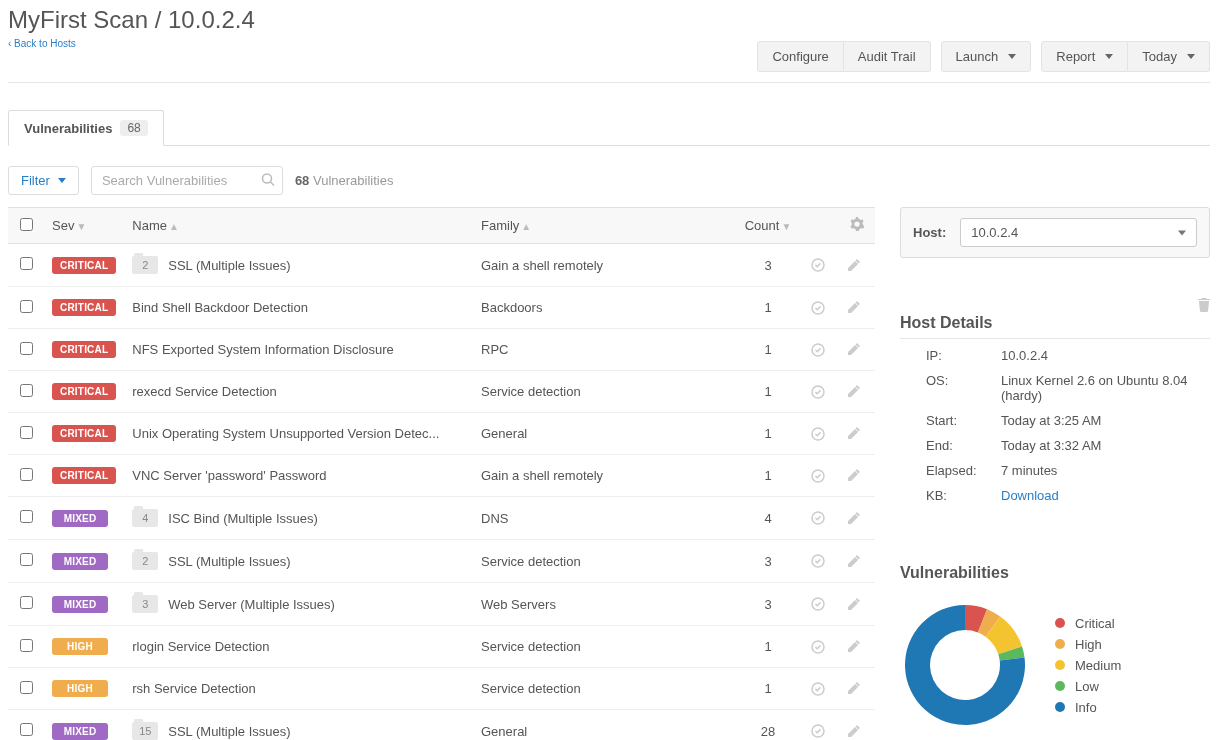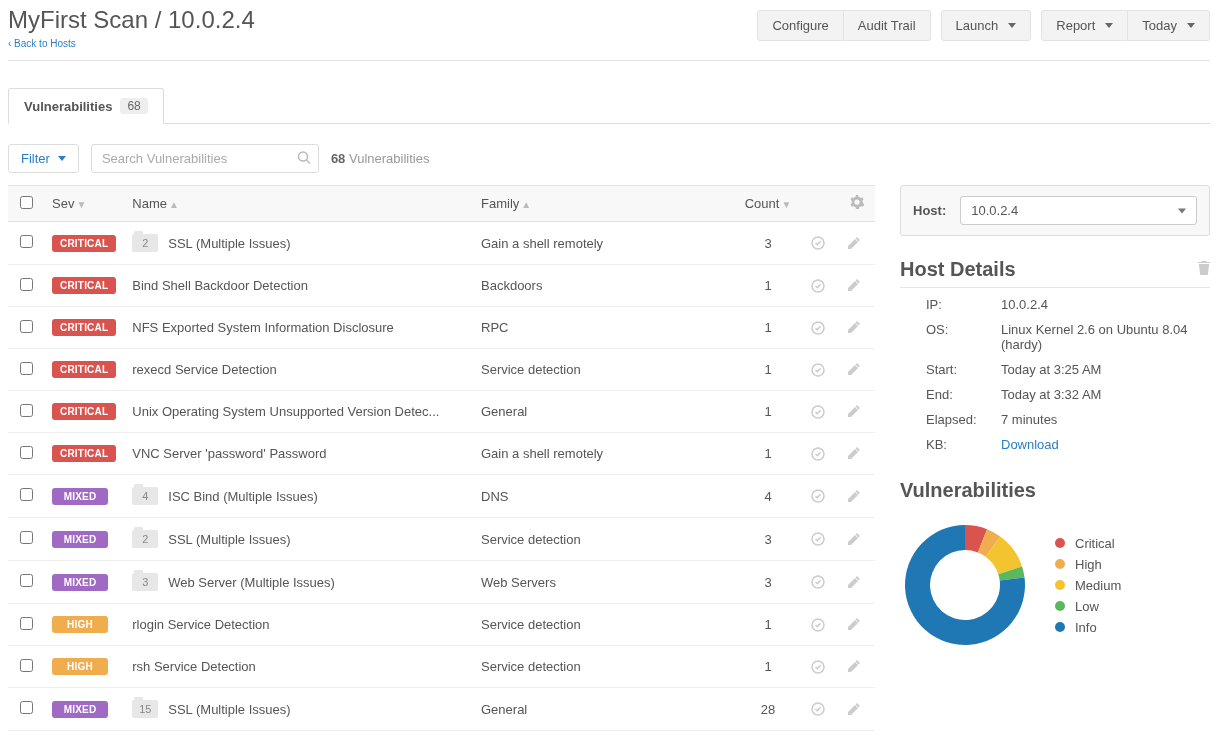--- a/index.html
+++ b/index.html
@@ -4,32 +4,32 @@
 <style>
   * { box-sizing: border-box; margin: 0; padding: 0; }
   body { font-family: Arial, "Helvetica Neue", Helvetica, sans-serif; font-size: 13px; color: #555; background: #fff; width: 1218px; }
   .wrapper { padding: 0 8px; }
   .header-row { display: flex; justify-content: space-between; align-items: flex-start; padding: 6px 0 10px 0; border-bottom: 1px solid #e5e5e5; }
   .title-block { line-height: 1.2; }
   .page-title { font-size: 24px; font-weight: 400; color: #555; }
   .back-link { color: #2a7ec6; font-size: 10px; display: inline-block; margin-top: 2px; cursor: pointer; }
   .toolbar-buttons { display: flex; gap: 10px; align-items: center; padding-top:4px; }
   .btn-grp { display: inline-flex; }
-  .btn { background: #f3f3f3; border: 1px solid #e3e3e3; color: #555; font-size: 13px; padding: 7px 14px; cursor: pointer; border-radius: 3px; display: inline-flex; align-items: center; gap: 10px; }
+  .btn { background: #f3f3f3; border: 1px solid #e3e3e3; color: #555; font-size: 13px; padding: 7px 14px; cursor: pointer; border-radius: 3px; display: inline-flex; align-items: center; gap: 10px; margin-top: 31px; }
   .btn-grp .btn { border-radius: 0; }
   .btn-grp .btn:first-child { border-top-left-radius: 3px; border-bottom-left-radius: 3px; }
   .btn-grp .btn:last-child { border-top-right-radius: 3px; border-bottom-right-radius: 3px; border-left: none;}
   .btn svg.caret { width: 8px; height: 5px; }
   .tabs { display:flex; align-items:flex-end; border-bottom:1px solid #dcdcdc; margin-top: 26px; }
   .tab { border:1px solid #dcdcdc; border-bottom:1px solid #fff; background:#fff; border-radius:3px 3px 0 0; padding:9px 15px; font-size:13px; font-weight:600; color:#555; display:flex; align-items:center; gap:8px; position:relative; top:1px; cursor:pointer;}
   .tab-badge { background:#eee; border-radius:3px; padding:1px 7px; font-size:12px; color:#666; font-weight:400;}
   .filterbar { display:flex; align-items:center; gap:12px; margin:20px 0 12px 0; }
   .filter-btn { border:1px solid #ddd; border-radius:3px; padding:6px 12px; background:#fff; color:#2a7ec6; font-size:13px; display:flex; align-items:center; gap:8px; cursor:pointer;}
   .search-wrap { position:relative; }
-  .search-input { border:1px solid #ddd; border-radius:3px; padding:6px 30px 6px 10px; width:228px; font-size:13px; color:#555; }
+  .search-input { border:1px solid #ddd; border-radius:3px; padding:6px 30px 6px 10px; width:192px; font-size:13px; color:#555; }
   .search-input::placeholder { color:#aaa; }
   .search-icon { position:absolute; right:8px; top:50%; transform:translateY(-50%); color:#bbb; }
   .vuln-count { color:#999; }
   .vuln-count b { color:#666; font-weight:700;}
   .main-area { display:flex; gap:25px; align-items:flex-start; }
   .table-side { flex:1; }
   .side-panel { width:310px; }
 
   table.vuln-table { width:100%; border-collapse:collapse; }
   .vuln-table thead th { background:#f8f8f8; border-top:1px solid #e1e1e1; border-bottom:1px solid #e1e1e1; padding:9px 8px; text-align:left; font-size:13px; font-weight:400; color:#555; }
@@ -48,21 +48,21 @@
   .folder-badge:before{ content:""; position:absolute; top:-3px; left:2px; width:9px; height:3px; background:#e7e7e7; border-radius:1px 1px 0 0;}
   .row-icon { color:#ccc; cursor:pointer; }
   .row-icon svg { display:block; }
   .sort-arrow { color:#bbb; font-size:10px; margin-left:2px;}
 
   .host-selector { border:1px solid #ddd; border-radius:3px; background:#f8f8f8; padding:10px 12px; display:flex; align-items:center; gap:14px; }
   .host-selector label { font-size:13px; font-weight:600; color:#555; }
   .host-select { flex:1; border:1px solid #ccc; border-radius:3px; background:#fff; padding:6px 28px 6px 10px; font-size:13px; color:#555; position:relative; cursor:pointer;}
   .host-select:after { content:""; position:absolute; right:10px; top:50%; transform:translateY(-50%); border-left:4px solid transparent; border-right:4px solid transparent; border-top:5px solid #777;}
   .section-header { display:flex; justify-content:space-between; align-items:center; margin:22px 0 4px 0; border-bottom:1px solid #e5e5e5; padding-bottom:6px;}
-  .section-header h3 { font-size:20px; font-weight:700; color:#555;}
+  .section-header h3 { font-size:16px; font-weight:700; color:#555;margin-top:34px;}
   .trash { color:#ccc; cursor:pointer;}
   .detail-row { display:flex; padding:5px 0;margin-left:26px;}
   .detail-key { width:75px; color:#555;}
   .detail-val { flex:1; color:#555;}
   .detail-val a { color:#2a7ec6; text-decoration:none; cursor:pointer;}
   .chart-area { display:flex; gap:25px; align-items:center; margin-top:12px;}
   .donut { width:130px; height:130px; position:relative;}
   .legend { display:flex; flex-direction:column; gap:6px; }
   .legend-row { display:flex; align-items:center; gap:10px; font-size:13px; color:#555;}
   .legend-dot { width:10px; height:10px; border-radius:50%; }

